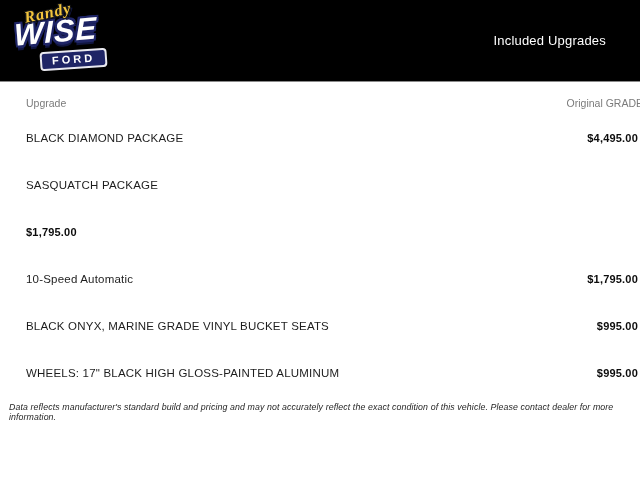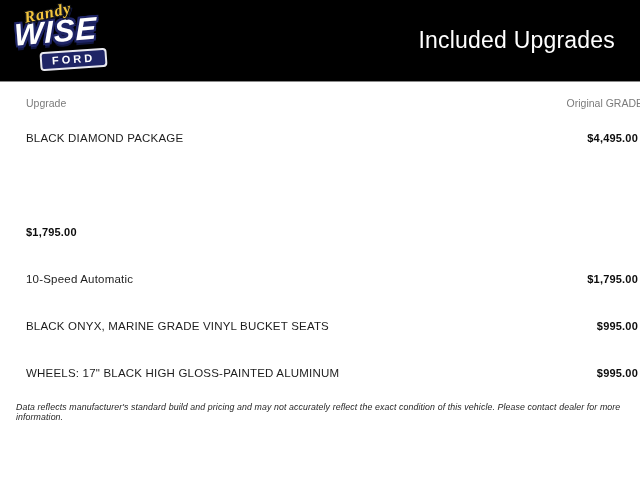--- a/index.html
+++ b/index.html
@@ -70,23 +70,23 @@
     font-weight: bold;
     letter-spacing: 3px;
     color: #ffffff;
     transform: rotate(-4deg);
     box-shadow: 0 2px 3px rgba(0,0,0,0.7);
     z-index: 4;
     white-space: nowrap;
   }
   .header-title {
     margin-left: auto;
-    padding-right: 25px;
+    padding-right: 34px;
     color: #ffffff;
-    font-size: 23px;
+    font-size: 13px;
     font-weight: 400;
     letter-spacing: 0.2px;
   }
 
   
   .table { width: 100%; margin-left: 16px; }
   .col-header {
     display: flex;
     justify-content: space-between;
     align-items: baseline;
@@ -108,21 +108,21 @@
   }
   .row-price {
     font-size: 11px;
     font-weight: bold;
     color: #0c0c0c;
     letter-spacing: 0.2px;
   }
 
   
   .disclaimer {
-    padding: 6px 8px 0 16px;
+    padding: 6px 8px 0 9px;
     font-size: 8.8px;
     font-style: italic;
     color: #1f1f1f;
     letter-spacing: 0.1px;
   }
 </style>
 </head>
 <body>
 
 <div class="header">
@@ -138,20 +138,21 @@
   <div class="col-header">
     <span>Upgrade</span>
     <span>Original GRADE</span>
   </div>
 
   <div class="row">
     <span class="row-name">BLACK DIAMOND PACKAGE</span>
     <span class="row-price">$4,495.00</span>
   </div>
   <div class="row">
+    <span class="row-name">SASQUATCH PACKAGE</span>
   </div>
   <div class="row">
     <span class="row-price">$1,795.00</span>
   </div>
   <div class="row">
     <span class="row-name">10-Speed Automatic</span>
     <span class="row-price">$1,795.00</span>
   </div>
   <div class="row">
     <span class="row-name">BLACK ONYX, MARINE GRADE VINYL BUCKET SEATS</span>

